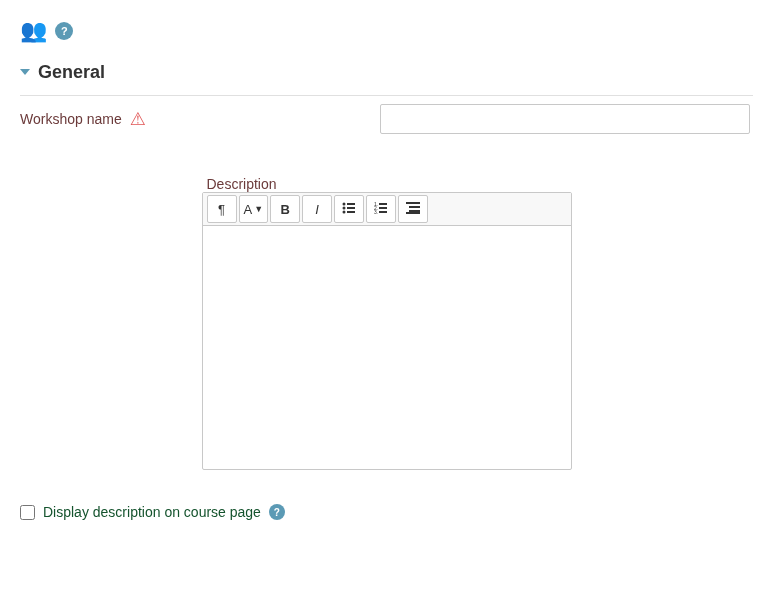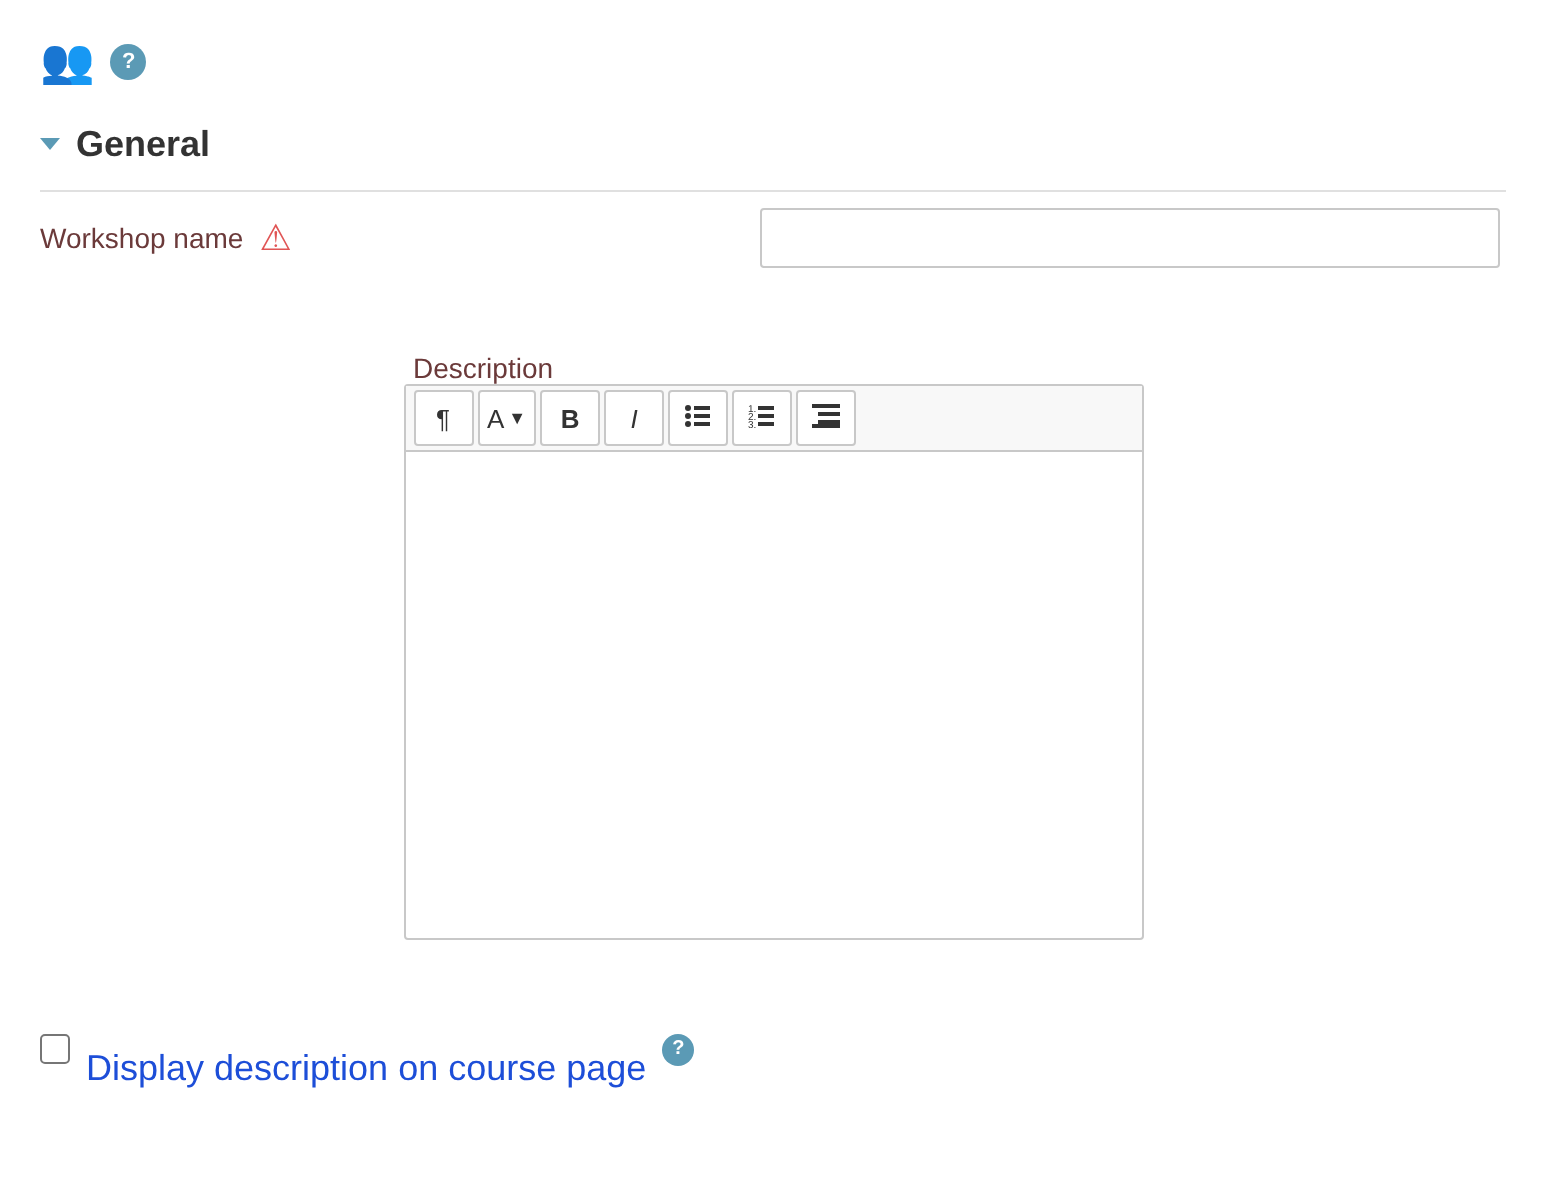--- a/index.html
+++ b/index.html
@@ -197,23 +197,22 @@
 
     .checkbox-input {
       width: 15px;
       height: 15px;
       cursor: pointer;
       border: 1px solid #c8c8c8;
       flex-shrink: 0;
     }
 
     .checkbox-label {
-      color: #1d4ed8;
-      font-size: 18px;
-      margin-top: 20px;
+      color: #14532d;
+      font-size: 14px;
     }
 
     .small-help-icon {
       display: inline-flex;
       align-items: center;
       justify-content: center;
       width: 16px;
       height: 16px;
       border-radius: 50%;
       background: #5b9ab5;

